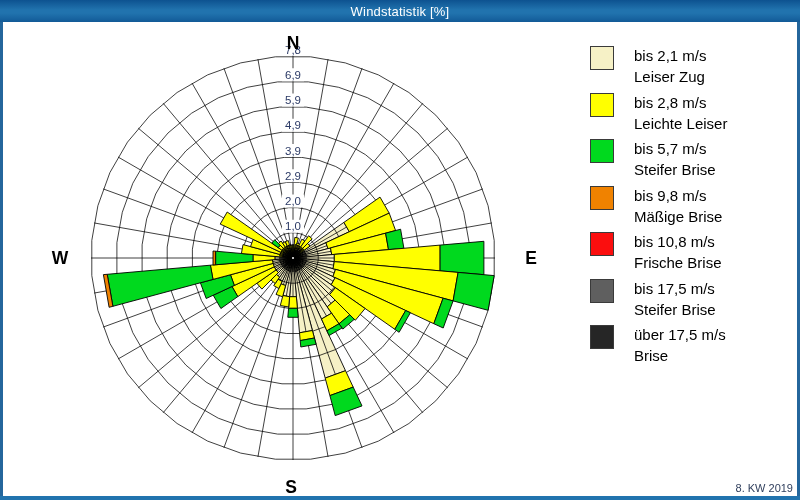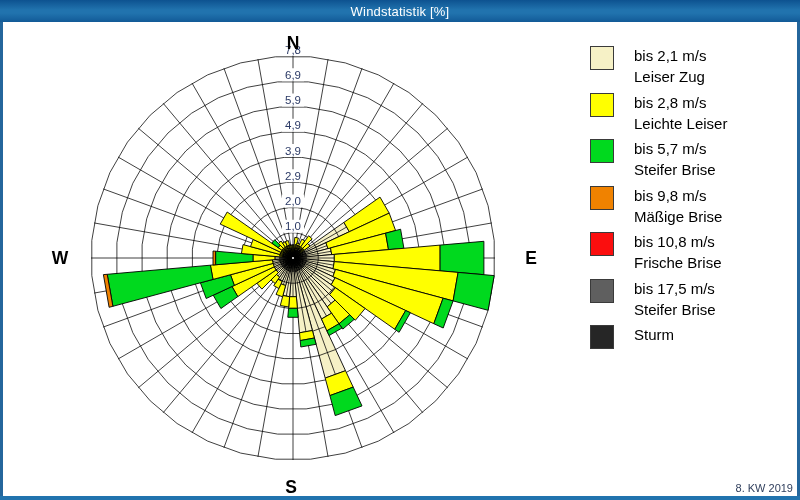--- a/index.html
+++ b/index.html
@@ -275,19 +275,20 @@
     <div class="legend-item">
       <div class="legend-swatch dotted" style="background-color: rgb(95, 95, 95);"></div>
       <div class="legend-text">
         <div>bis 17,5 m/s</div>
         <div>Steifer Brise</div>
       </div>
     </div>
     <div class="legend-item">
       <div class="legend-swatch dotted" style="background-color: rgb(38, 38, 38);"></div>
       <div class="legend-text">
-        <div>Sturm</div>
+        <div>über 17,5 m/s</div>
+        <div>Brise</div>
       </div>
     </div>
   </div>
 
 <div class="footer-note">8. KW 2019</div>
 <div class="bottombar"></div>
 
 </body></html>

